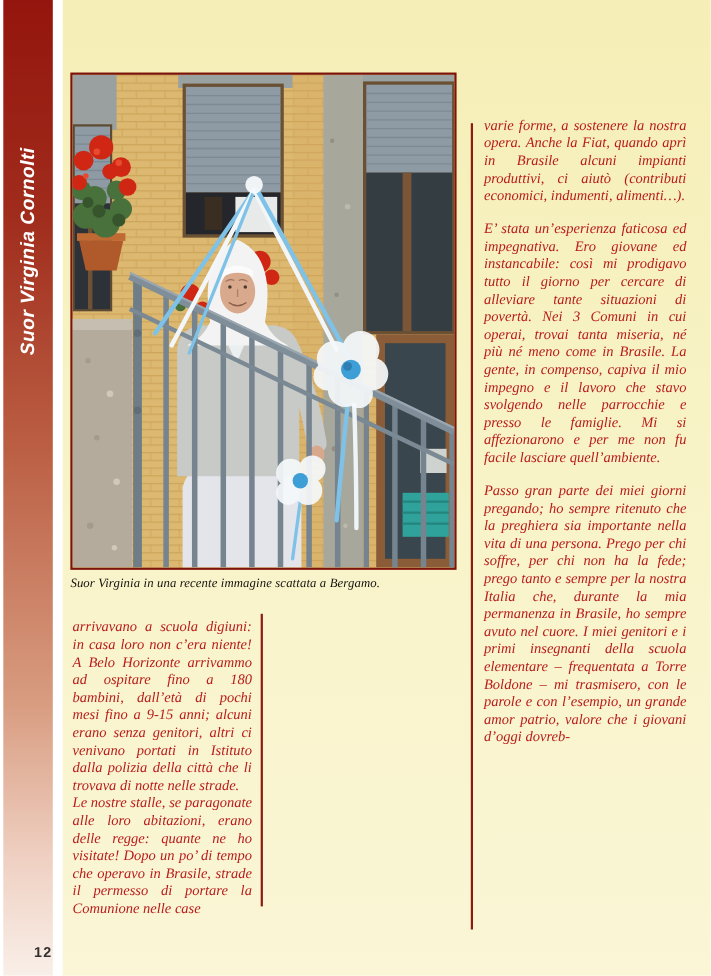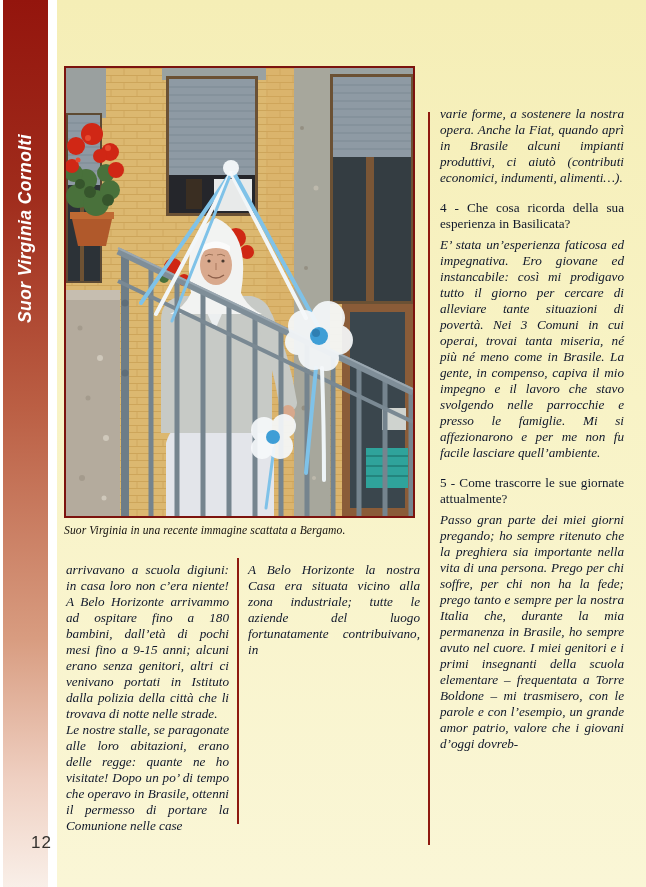--- a/index.html
+++ b/index.html
@@ -33,40 +33,40 @@
   }
   .photo-figure svg{display:block;width:347px;height:448px;}
   .photo-caption{
     position:absolute;left:64px;top:524px;width:351px;
     font-weight:normal;font-style:italic;font-size:11.6px;color:#14110e;
     letter-spacing:.1px;
   }
   
   .col{
     position:absolute;
-    font-size:13.2px;line-height:16px;color:#0f172a;
+    font-size:13.2px;line-height:16px;color:#b91c1c;
     text-align:justify;
   }
   .col-1{left:66px;top:562px;width:163px;}
   .col-2{left:248px;top:562px;width:172px;}
   .col-3{left:440px;top:106px;width:184px;}
   .v-rule{position:absolute;width:2px;background:#8e1a10;}
   .rule-1{left:237px;top:558px;height:266px;}
   .rule-2{left:428px;top:112px;height:733px;}
   .para{margin:14px 0 0 0;}
   .para:first-child{margin-top:0;}
   .para.italic{font-style:italic;}
   .para.question{font-style:normal;}
   .para.question + .para{margin-top:5px;}
   .para.tight{margin-top:0;}
   
   .page-number{
-    position:absolute;left:31px;top:833px;
+    position:absolute;left:31px;top:858px;
     font-family:"Liberation Sans", sans-serif;
-    font-weight:normal;font-size:17px;color:#33302d;letter-spacing:1px;
+    font-weight:bold;font-size:13px;color:#33302d;letter-spacing:1px;
   }
 </style>
 </head>
 <body>
 
 <div class="side-bar"></div>
 <div class="side-title">Suor Virginia Cornolti</div>
 
 <div class="page-panel"></div>
 
@@ -231,26 +231,23 @@
   </svg>
 </figure>
 
 <figcaption class="photo-caption">Suor Virginia in una recente immagine scattata a Bergamo.</figcaption>
 
 <div class="v-rule rule-1"></div>
 <div class="v-rule rule-2"></div>
 
 <div class="col col-1">
     <p class="para italic">arrivavano a scuola digiuni: in casa loro non c’era niente! A Belo Horizonte arrivammo ad ospitare fino a 180 bambini, dall’età di pochi mesi fino a 9-15 anni; alcuni erano senza genitori, altri ci venivano portati in Istituto dalla polizia della città che li trovava di notte nelle strade.</p>
-    <p class="para italic tight">Le nostre stalle, se paragonate alle loro abitazioni, erano delle regge: quante ne ho visitate! Dopo un po’ di tempo che operavo in Brasile, ottenni il permesso di portare la Comunione nelle case</p>
+    <p class="para italic tight">Le nostre stalle, se paragonate alle loro abitazioni, erano delle regge: quante ne ho visitate! Dopo un po’ di tempo che operavo in Brasile, strade il permesso di portare la Comunione nelle case</p>
   </div>
 <div class="col col-2">
-    <p class="para italic">A Belo Horizonte la nostra Casa era situata vicino alla zona industriale; tutte le aziende del luogo fortunatamente contribuivano, in</p>
   </div>
 <div class="col col-3">
     <p class="para italic">varie forme, a sostenere la nostra opera. Anche la Fiat, quando aprì in Brasile alcuni impianti produttivi, ci aiutò (contributi economici, indumenti, alimenti…).</p>
-    <p class="para question">4 - Che cosa ricorda della sua esperienza in Basilicata?</p>
     <p class="para italic">E’ stata un’esperienza faticosa ed impegnativa. Ero giovane ed instancabile: così mi prodigavo tutto il giorno per cercare di alleviare tante situazioni di povertà. Nei 3 Comuni in cui operai, trovai tanta miseria, né più né meno come in Brasile. La gente, in compenso, capiva il mio impegno e il lavoro che stavo svolgendo nelle parrocchie e presso le famiglie. Mi si affezionarono e per me non fu facile lasciare quell’ambiente.</p>
-    <p class="para question">5 - Come trascorre le sue giornate attualmente?</p>
     <p class="para italic">Passo gran parte dei miei giorni pregando; ho sempre ritenuto che la preghiera sia importante nella vita di una persona. Prego per chi soffre, per chi non ha la fede; prego tanto e sempre per la nostra Italia che, durante la mia permanenza in Brasile, ho sempre avuto nel cuore. I miei genitori e i primi insegnanti della scuola elementare – frequentata a Torre Boldone – mi trasmisero, con le parole e con l’esempio, un grande amor patrio, valore che i giovani d’oggi dovreb-</p>
   </div>
 
 <div class="page-number">12</div>
 
 </body></html>

